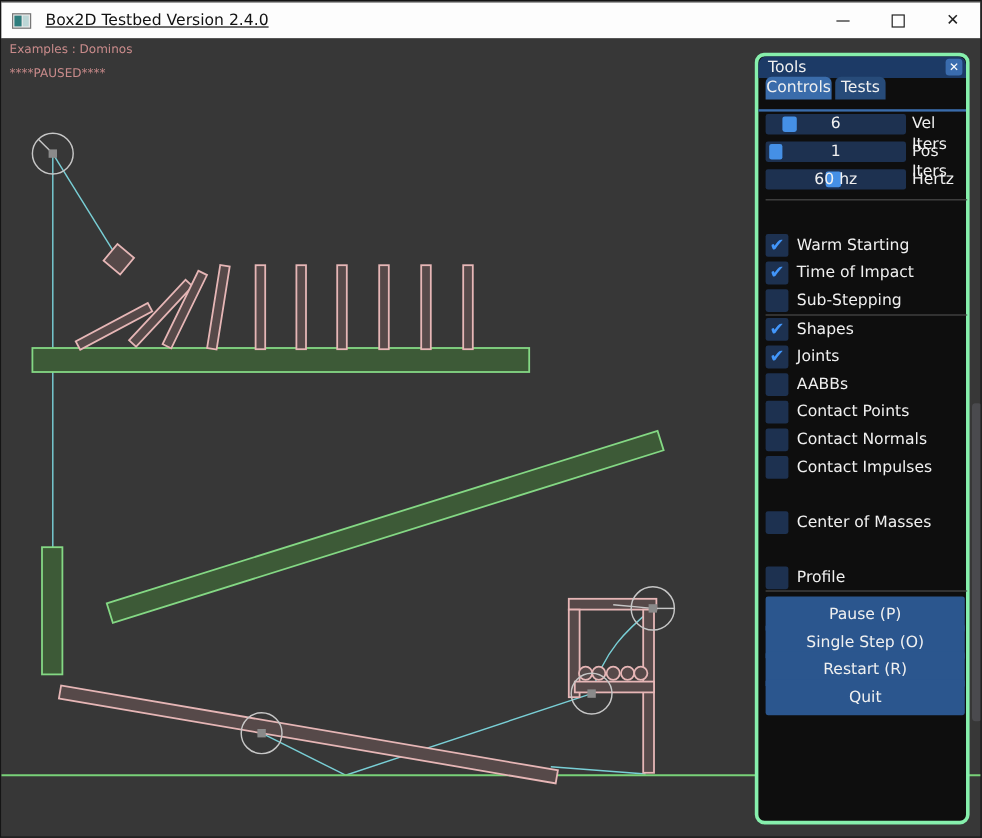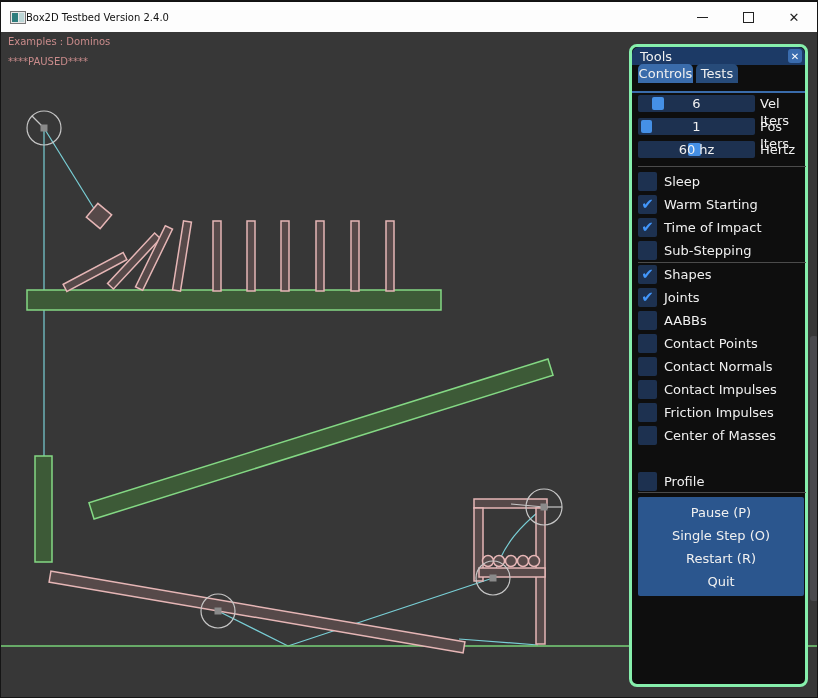--- a/index.html
+++ b/index.html
@@ -12,21 +12,21 @@
   
   .titlebar {
     position:absolute; left:0; top:0; right:0; height:31px;
     background:var(--titlebarBg); display:flex; align-items:center;
     border-top:1px solid #111;
   }
   .app-icon { position:relative; width:16px; height:13px; margin-left:9px;
     border:1px solid #777; background:#e8e8e8; display:inline-block; }
   .app-icon .ai-l { position:absolute; left:1px; top:1px; width:6px; height:9px; background:#2e7d7d; }
   .app-icon .ai-r { position:absolute; left:8px; top:1px; width:5px; height:9px; background:#bcd6d6; }
-  .title-text { margin-left:0; font-size:10px; color:var(--titleText); }
+  .title-text { margin-left:12px; font-size:13px; color:var(--titleText);text-decoration:underline; }
   .win-controls { position:absolute; right:0; top:0; height:31px; display:flex; }
   .wc { width:46px; height:31px; background:transparent; border:none; display:flex;
         align-items:center; justify-content:center; cursor:pointer; }
   .glyph-min { width:11px; height:0; border-bottom:1px solid #222; display:block; }
   .glyph-max { width:11px; height:11px; border:1px solid #222; display:block; }
   .glyph-close { font-size:13px; color:#222; line-height:1; font-family:"DejaVu Sans",sans-serif; }
   
   .canvas { position:absolute; left:0; top:31px; right:0; bottom:0; background:var(--canvasBg); }
   .scene { position:absolute; left:0; top:0; }
   .j { stroke:var(--cyan); stroke-width:1.2; fill:none; }
@@ -198,24 +198,20 @@
     <div class="slider-row sr3">
       <div class="slider-frame">
         <span class="grab" style="left:50px;width:13px"></span>
         <span class="slider-value">60 hz</span>
       </div>
       <span class="slider-label">Hertz</span>
     </div>
 
     <div class="sep" style="top:119px"></div>
 
-    <div class="chk" style="top:125px">
-      <span class="box"></span>
-      <span class="lbl">Sleep</span>
-    </div>
     <div class="chk" style="top:148px">
       <span class="box checked">✔</span>
       <span class="lbl">Warm Starting</span>
     </div>
     <div class="chk" style="top:171px">
       <span class="box checked">✔</span>
       <span class="lbl">Time of Impact</span>
     </div>
     <div class="chk" style="top:194px">
       <span class="box"></span>
@@ -240,24 +236,20 @@
       <span class="box"></span>
       <span class="lbl">AABBs</span>
     </div>
     <div class="chk" style="top:310px">
       <span class="box"></span>
       <span class="lbl">Contact Normals</span>
     </div>
     <div class="chk" style="top:333px">
       <span class="box"></span>
       <span class="lbl">Contact Impulses</span>
-    </div>
-    <div class="chk" style="top:356px">
-      <span class="box"></span>
-      <span class="lbl">Friction Impulses</span>
     </div>
     <div class="chk" style="top:379px">
       <span class="box"></span>
       <span class="lbl">Center of Masses</span>
     </div>
     <div class="chk" style="top:425px">
       <span class="box"></span>
       <span class="lbl">Profile</span>
     </div>
 

